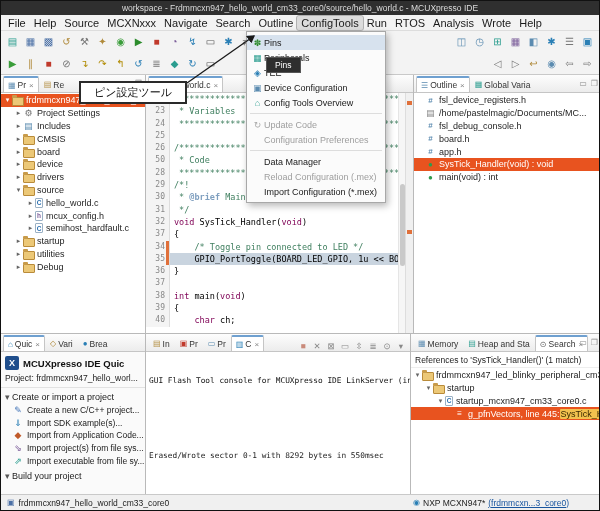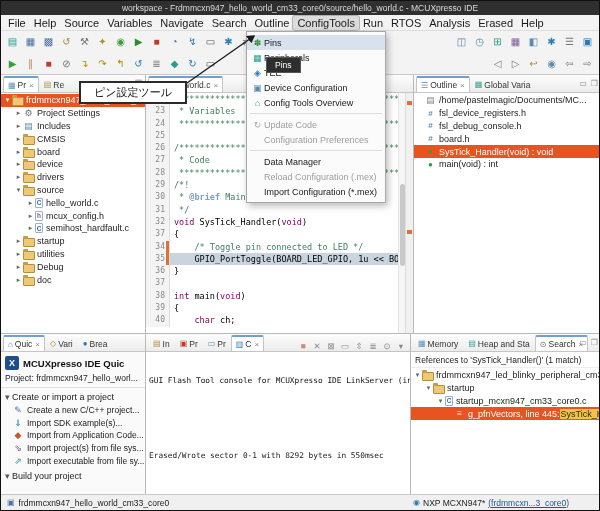--- a/index.html
+++ b/index.html
@@ -145,37 +145,37 @@
   </div>
 
   <div class="menubar">
 
       <span class="menu-item">File</span>
 
       <span class="menu-item">Help</span>
 
       <span class="menu-item">Source</span>
 
-      <span class="menu-item">Variables</span>
+      <span class="menu-item">MCXNxxx</span>
 
       <span class="menu-item">Navigate</span>
 
       <span class="menu-item">Search</span>
 
       <span class="menu-item">Outline</span>
 
       <span class="menu-item open">ConfigTools</span>
 
       <span class="menu-item">Run</span>
 
       <span class="menu-item">RTOS</span>
 
       <span class="menu-item">Analysis</span>
 
-      <span class="menu-item">Erased</span>
+      <span class="menu-item">Wrote</span>
 
       <span class="menu-item">Help</span>
     </div>
 
   <div class="toolbar">
     <div class="trow">
       <div class="tgroup">
 
           <span class="tbtn">
             <span class="tglyph" style="color: rgb(42, 157, 143);">▤</span>
@@ -462,25 +462,20 @@
             <span class="ticon ic-folder"></span>
             <span>utilities</span>
           </div>
 
           <div class="trow2 ind-1">
             <span class="exp">▸</span>
             <span class="ticon ic-folder"></span>
             <span>Debug</span>
           </div>
 
-          <div class="trow2 ind-1">
-            <span class="exp">▸</span>
-            <span class="ticon ic-folder"></span>
-            <span>doc</span>
-          </div>
         </div>
     </div>
 
     <div class="panel p-center">
       <div class="tabbar">
 
           <span class="ptab sel">
             <span class="ptab-ic" style="color: rgb(42, 111, 176);">C</span>
             <span>hello_world.c</span>
             <span class="ptab-x">×</span>
@@ -508,21 +503,21 @@
               <span class="lnum">25</span>
               <span class="ltext"></span>
             </div>
 
             <div class="cline">
               <span class="lnum">26</span>
               <span class="ltext"><span class="tk-cm">/*******************************************************************************</span></span>
             </div>
 
             <div class="cline">
-              <span class="lnum">27</span>
+              <span class="lnum">50</span>
               <span class="ltext"><span class="tk-cm"> * Code</span></span>
             </div>
 
             <div class="cline">
               <span class="lnum">28</span>
               <span class="ltext"><span class="tk-cm"> ******************************************************************************/</span></span>
             </div>
 
             <div class="cline">
               <span class="lnum">29</span>
@@ -611,42 +606,47 @@
           <span class="ptab">
             <span class="ptab-ic" style="color: rgb(42, 157, 143);">▦</span>
             <span>Global Varia</span>
 
           </span>
         </div>
       <div class="tree">
 
           <div class="trow2">
             <span class="exp"></span>
+            <span class="ticon ic-incl"></span>
+            <span>fsl_device_registers.h</span>
+          </div>
+
+          <div class="trow2">
+            <span class="exp"></span>
             <span class="ticon ic-path"></span>
             <span>/home/pastelmagic/Documents/MC...</span>
-          </div>
-
-          <div class="trow2">
-            <span class="exp"></span>
-            <span class="ticon ic-incl"></span>
-            <span>fsl_device_registers.h</span>
           </div>
 
           <div class="trow2">
             <span class="exp"></span>
             <span class="ticon ic-incl"></span>
             <span>fsl_debug_console.h</span>
           </div>
 
           <div class="trow2">
             <span class="exp"></span>
             <span class="ticon ic-incl"></span>
             <span>board.h</span>
           </div>
 
+          <div class="trow2">
+            <span class="exp"></span>
+            <span class="ticon ic-incl"></span>
+            <span>app.h</span>
+          </div>
 
           <div class="trow2 sel">
             <span class="exp"></span>
             <span class="ticon ic-fn"></span>
             <span>SysTick_Handler(void) : void</span>
           </div>
 
           <div class="trow2">
             <span class="exp"></span>
             <span class="ticon ic-fn"></span>

